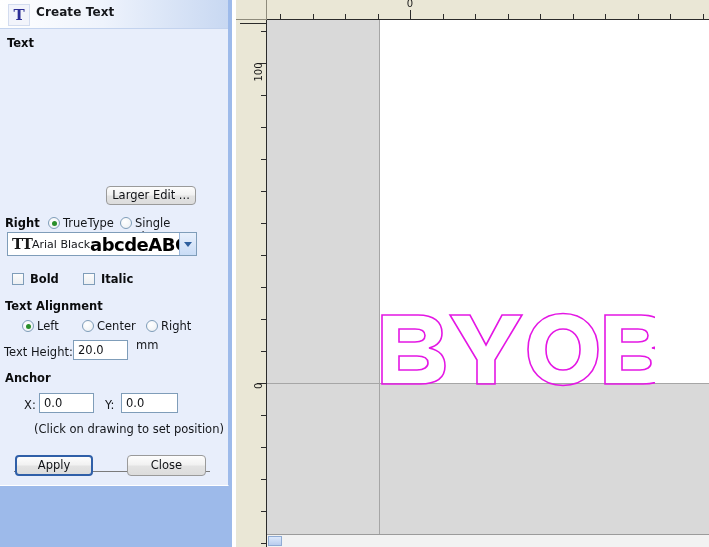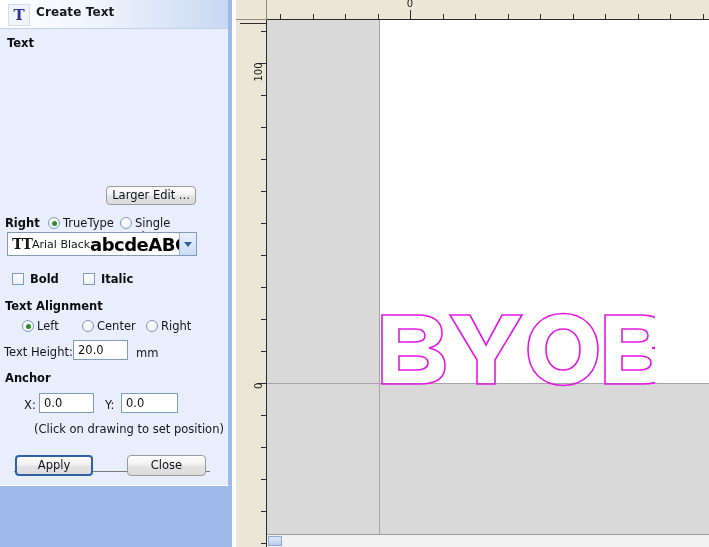--- a/index.html
+++ b/index.html
@@ -297,21 +297,21 @@
         <div class="radio" style="left:0; top:1px;"></div>
         <div class="radio-lbl" style="left:15px; top:0;">Center</div>
       </div>
       <div class="radio-row" style="left:146px; top:291px;">
         <div class="radio" style="left:0; top:1px;"></div>
         <div class="radio-lbl" style="left:15px; top:0;">Right</div>
       </div>
 
       <div class="plain-label" style="left:4px; top:317px;">Text Height:</div>
       <div class="tinput" style="left:73px; top:312px; width:55px; height:20px;">20.0</div>
-      <div class="plain-label" style="left:136px; top:318px;">mm</div>
+      <div class="plain-label" style="left:136px; top:310px;">mm</div>
 
       <div class="grp-label" style="left:5px; top:343px;">Anchor</div>
 
       <div class="plain-label" style="left:24px; top:370px;">X:</div>
       <div class="tinput" style="left:39px; top:365px; width:55px; height:20px;">0.0</div>
       <div class="plain-label" style="left:105px; top:370px;">Y:</div>
       <div class="tinput" style="left:121px; top:365px; width:57px; height:20px;">0.0</div>
 
       <div class="plain-label" style="left:34px; top:394px;">(Click on drawing to set position)</div>
 

